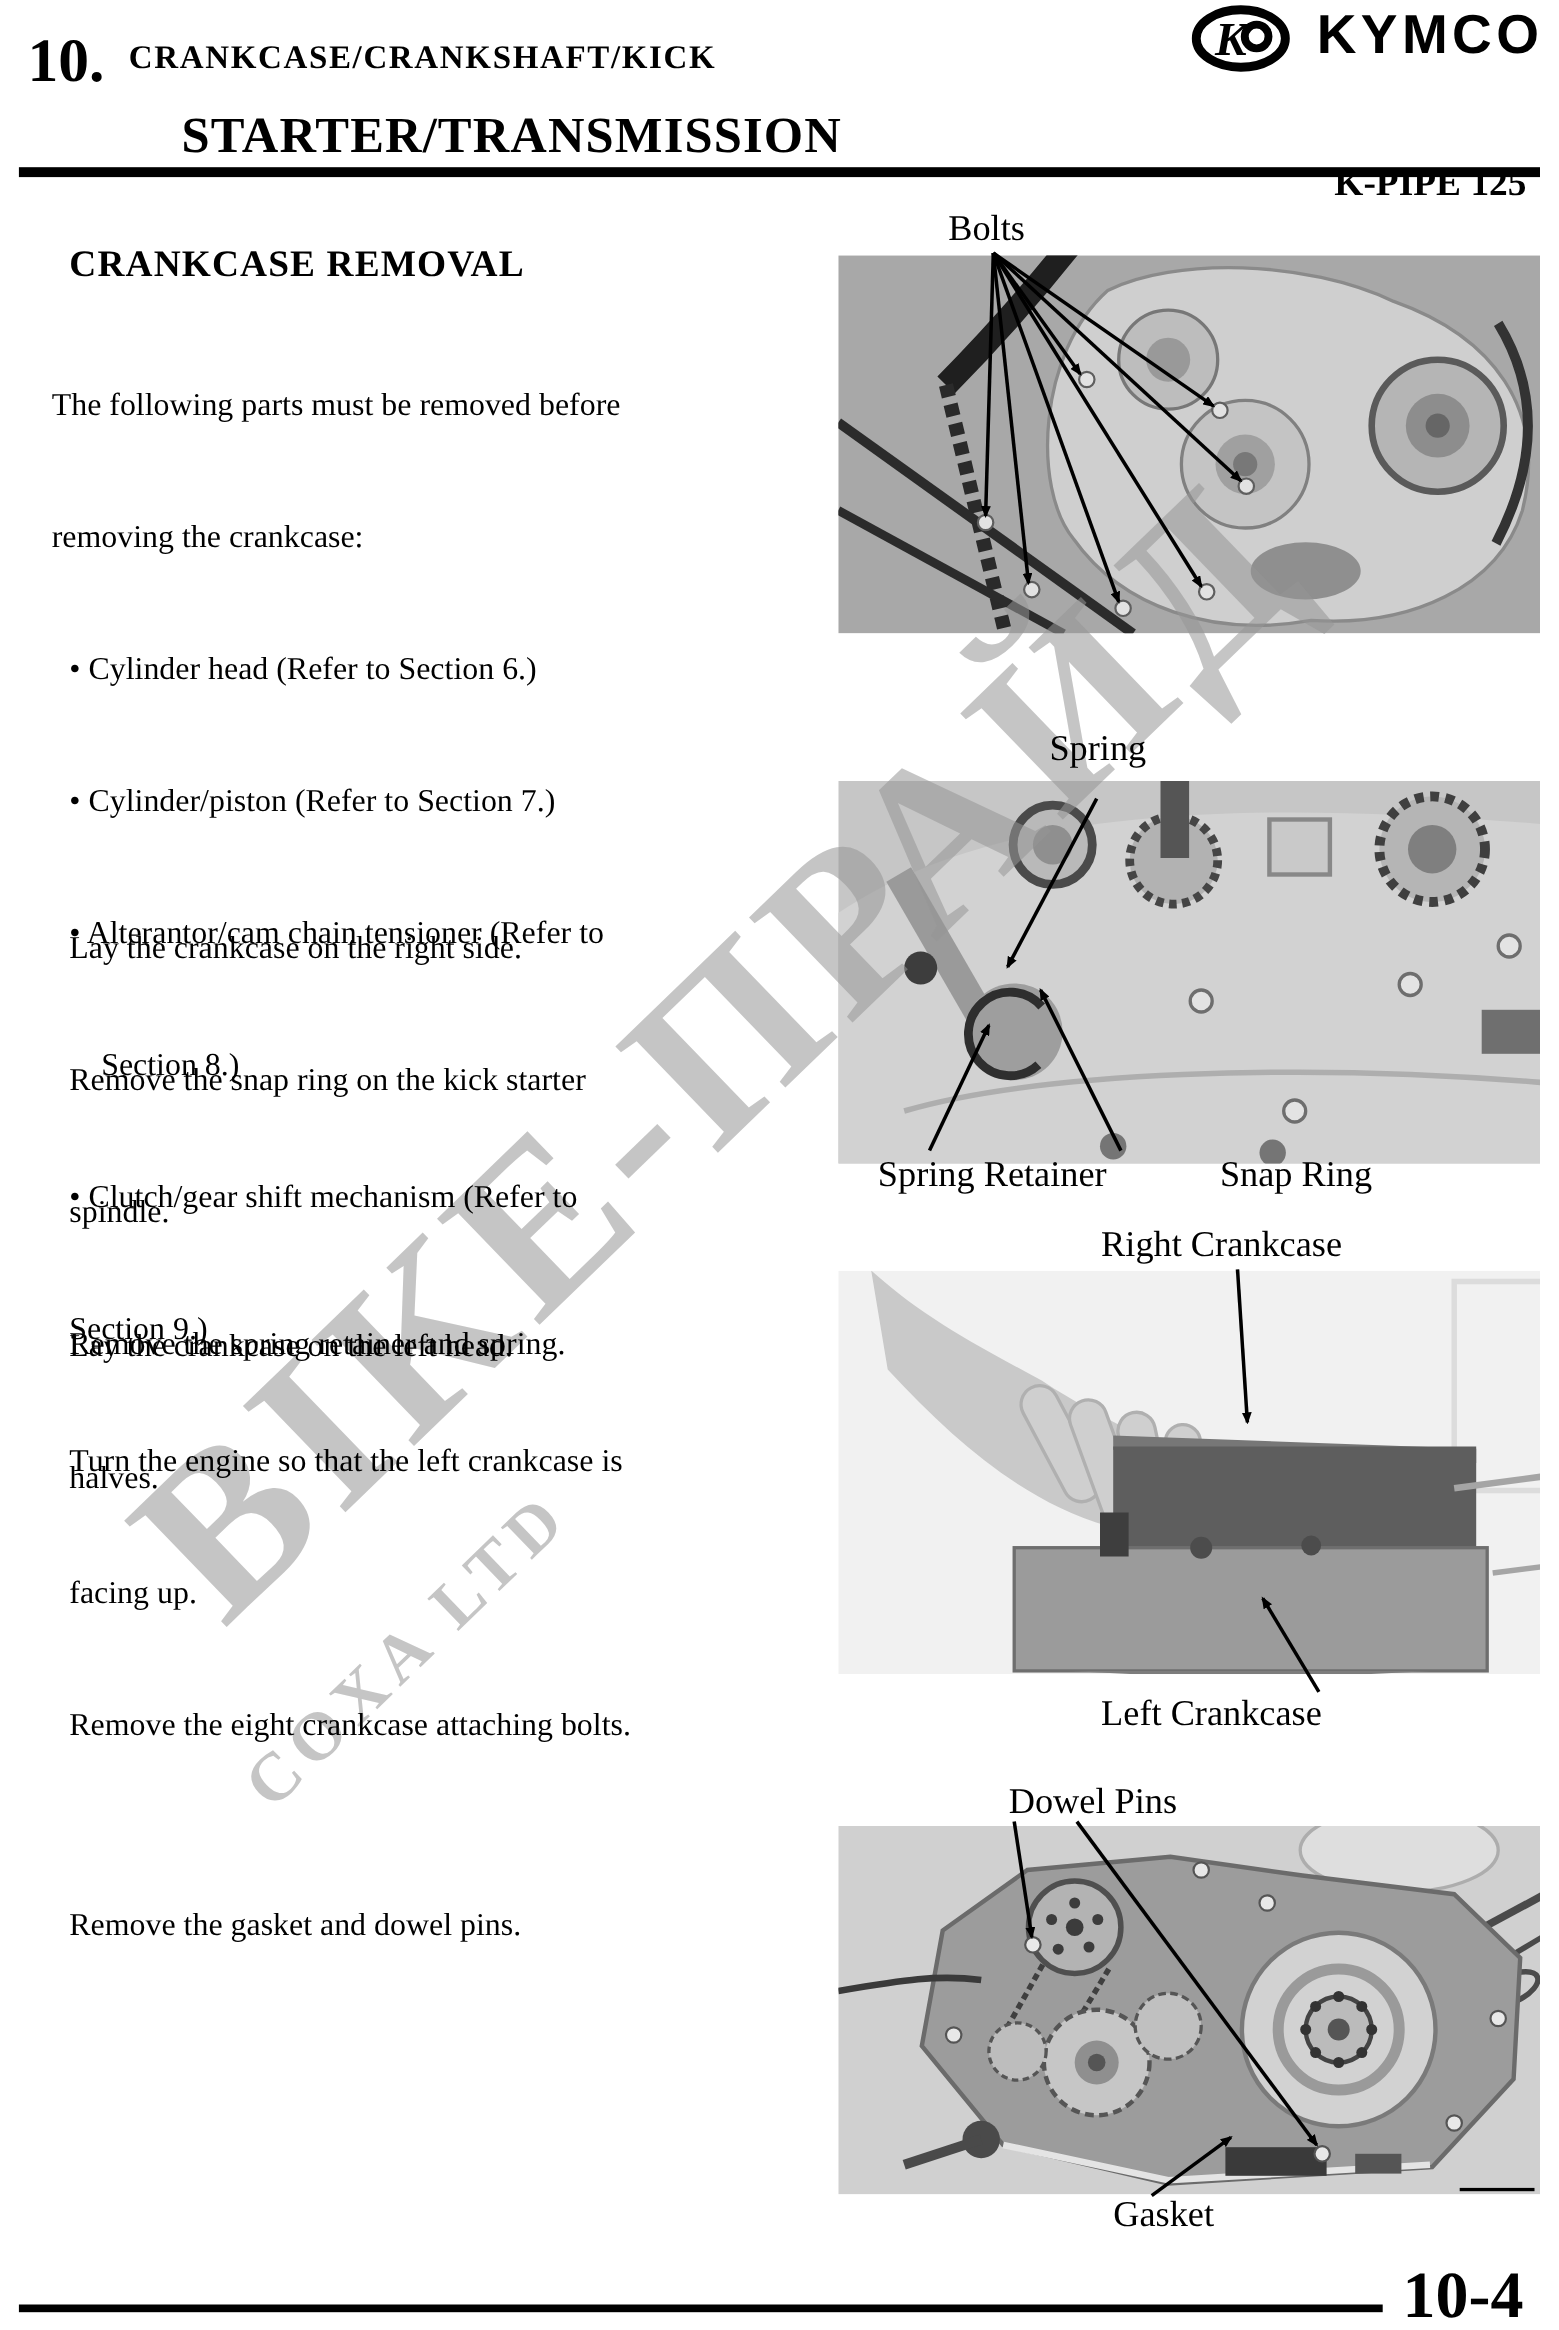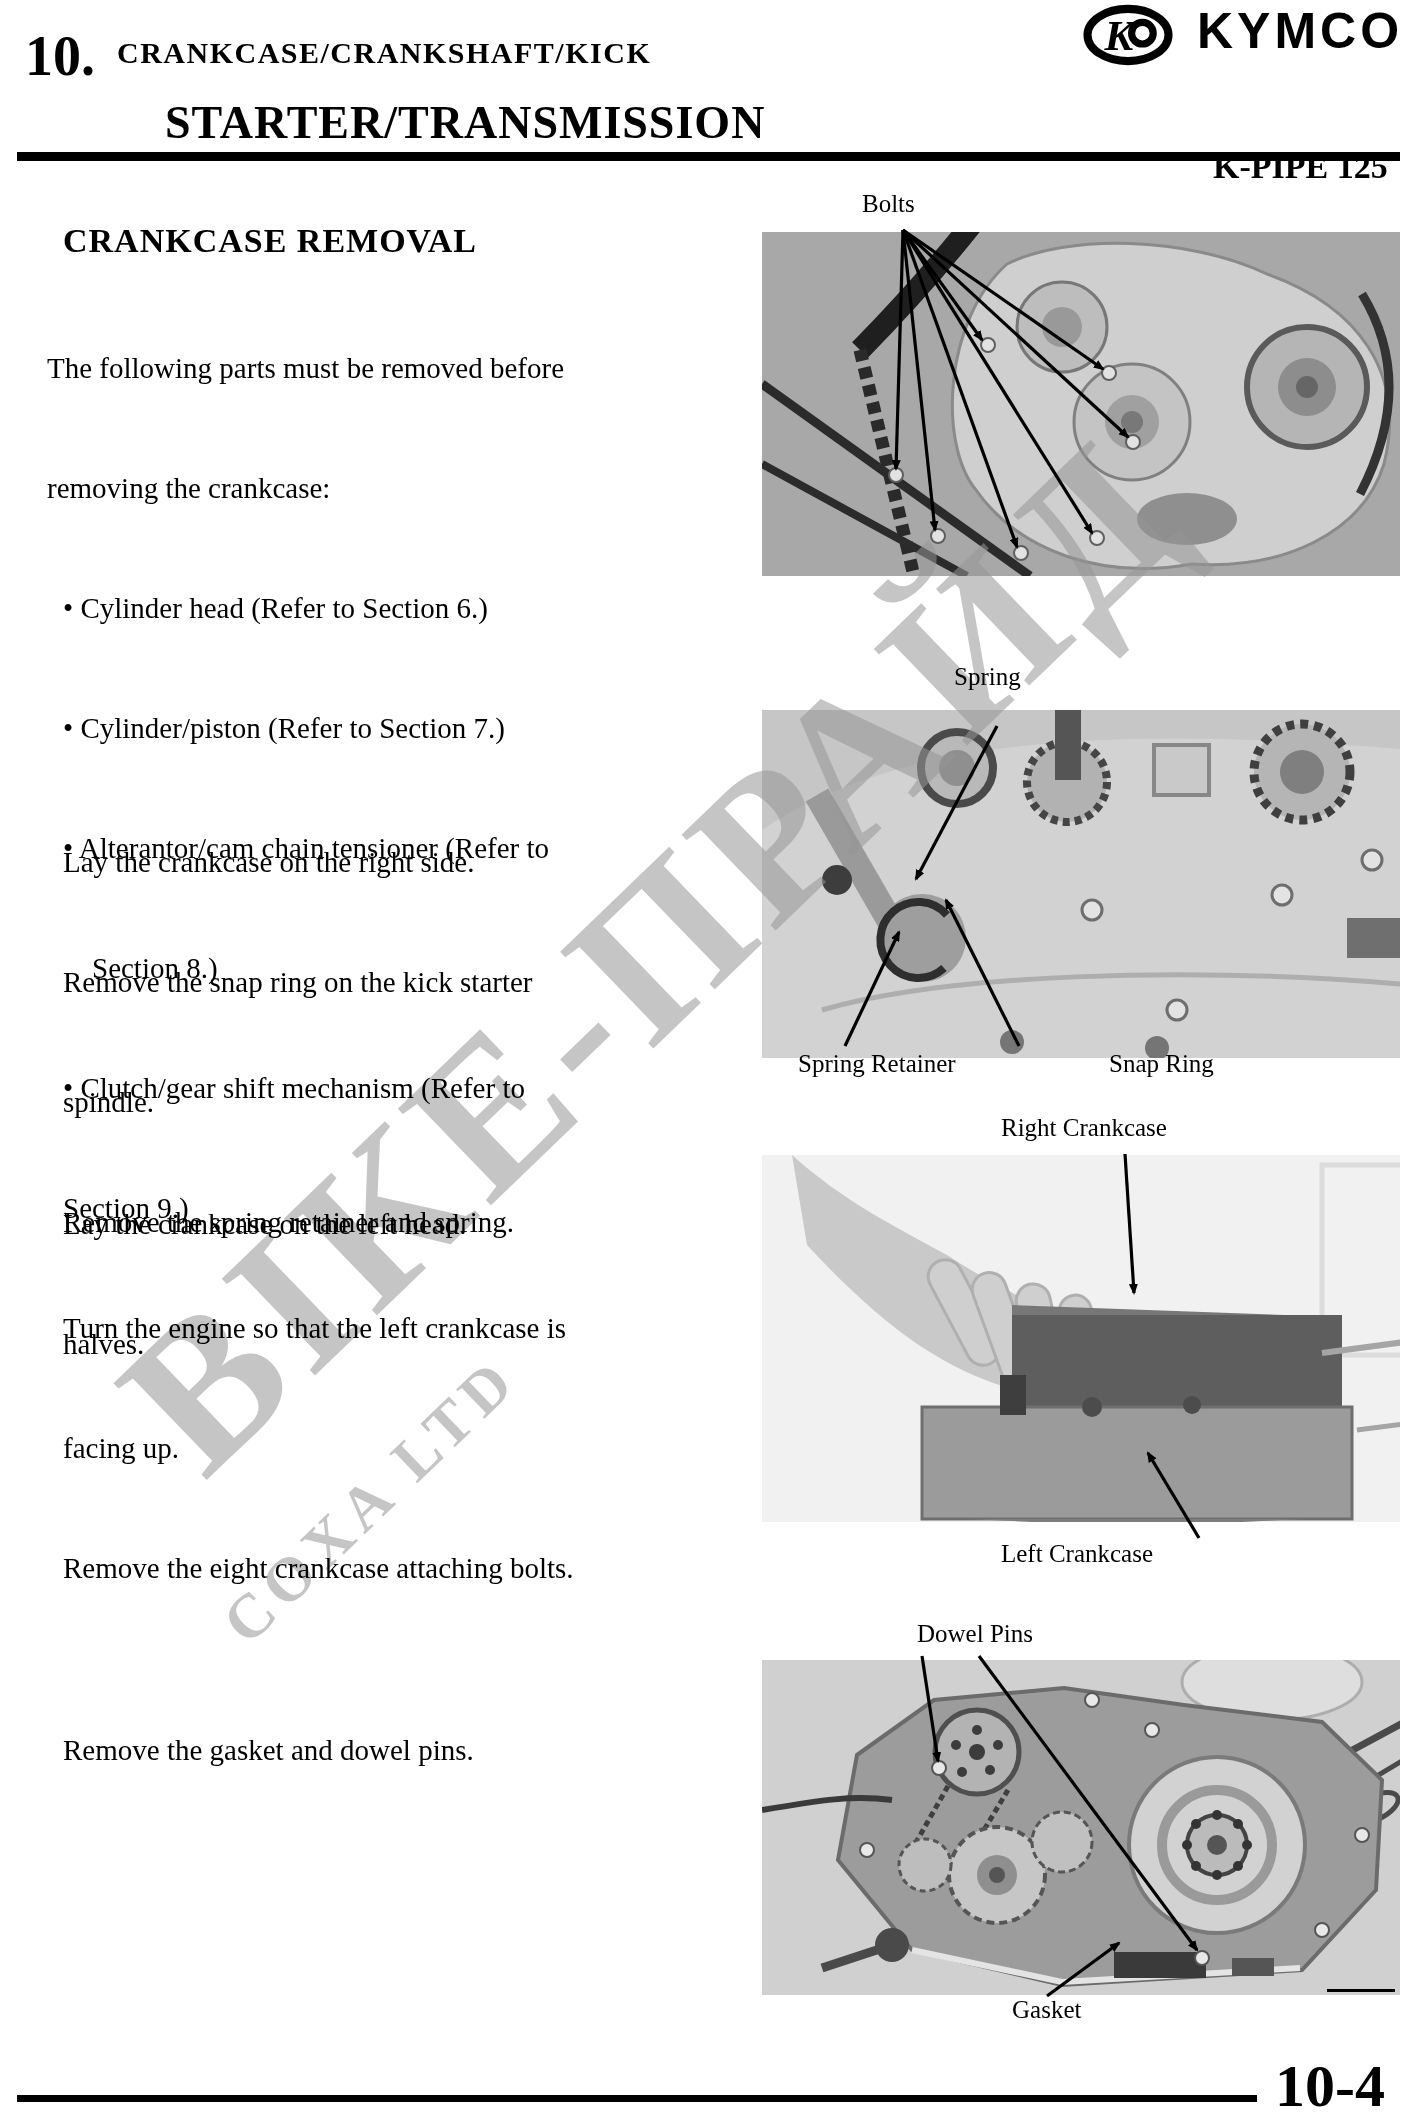--- a/index.html
+++ b/index.html
@@ -22,21 +22,21 @@
   #heading{left:46px;top:222px;font-size:34px;font-weight:bold;letter-spacing:1px;z-index:4;}
   .para{z-index:4;font-size:29px;line-height:40px;white-space:pre;}
   .para .ln{margin-left:16px;}
   .para .flush{margin-left:0;}
   .para .deep{margin-left:45px;}
   #para1{left:30px;top:268px;}
   #para2{left:30px;top:762px;}
   #para3{left:30px;top:1124px;}
   #para4{left:30px;top:1650px;}
   
-  .figlabel{z-index:4;font-size:25px;white-space:pre;}
+  .figlabel{z-index:4;font-size:33px;white-space:pre;}
   #lbl-bolts{left:845px;top:190px;}
   #lbl-spring{left:937px;top:663px;}
   #lbl-spring-retainer{left:781px;top:1050px;}
   #lbl-snap-ring{left:1092px;top:1050px;}
   #lbl-right-crankcase{left:984px;top:1114px;}
   #lbl-left-crankcase{left:984px;top:1540px;}
   #lbl-dowel-pins{left:900px;top:1620px;}
   #lbl-gasket{left:995px;top:1996px;}
   
   .photo{z-index:1;overflow:hidden;}

